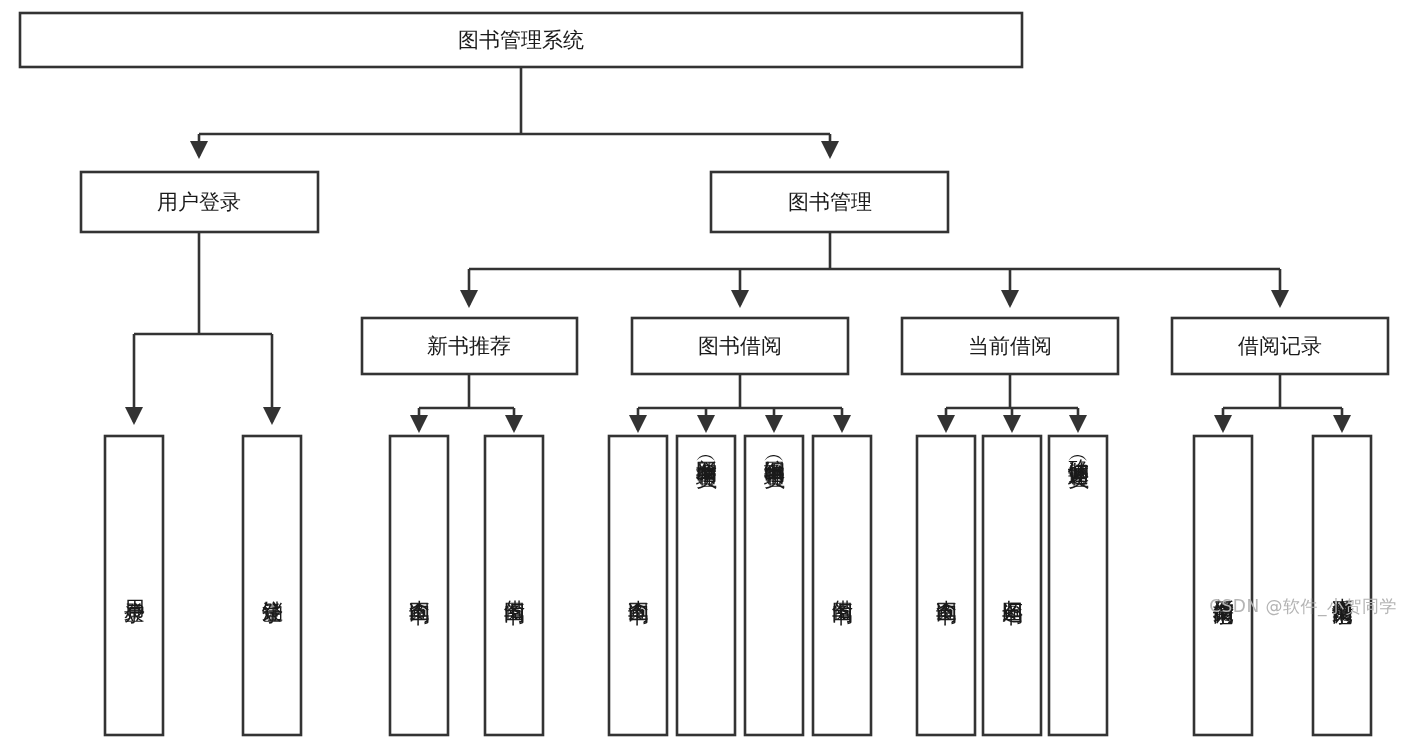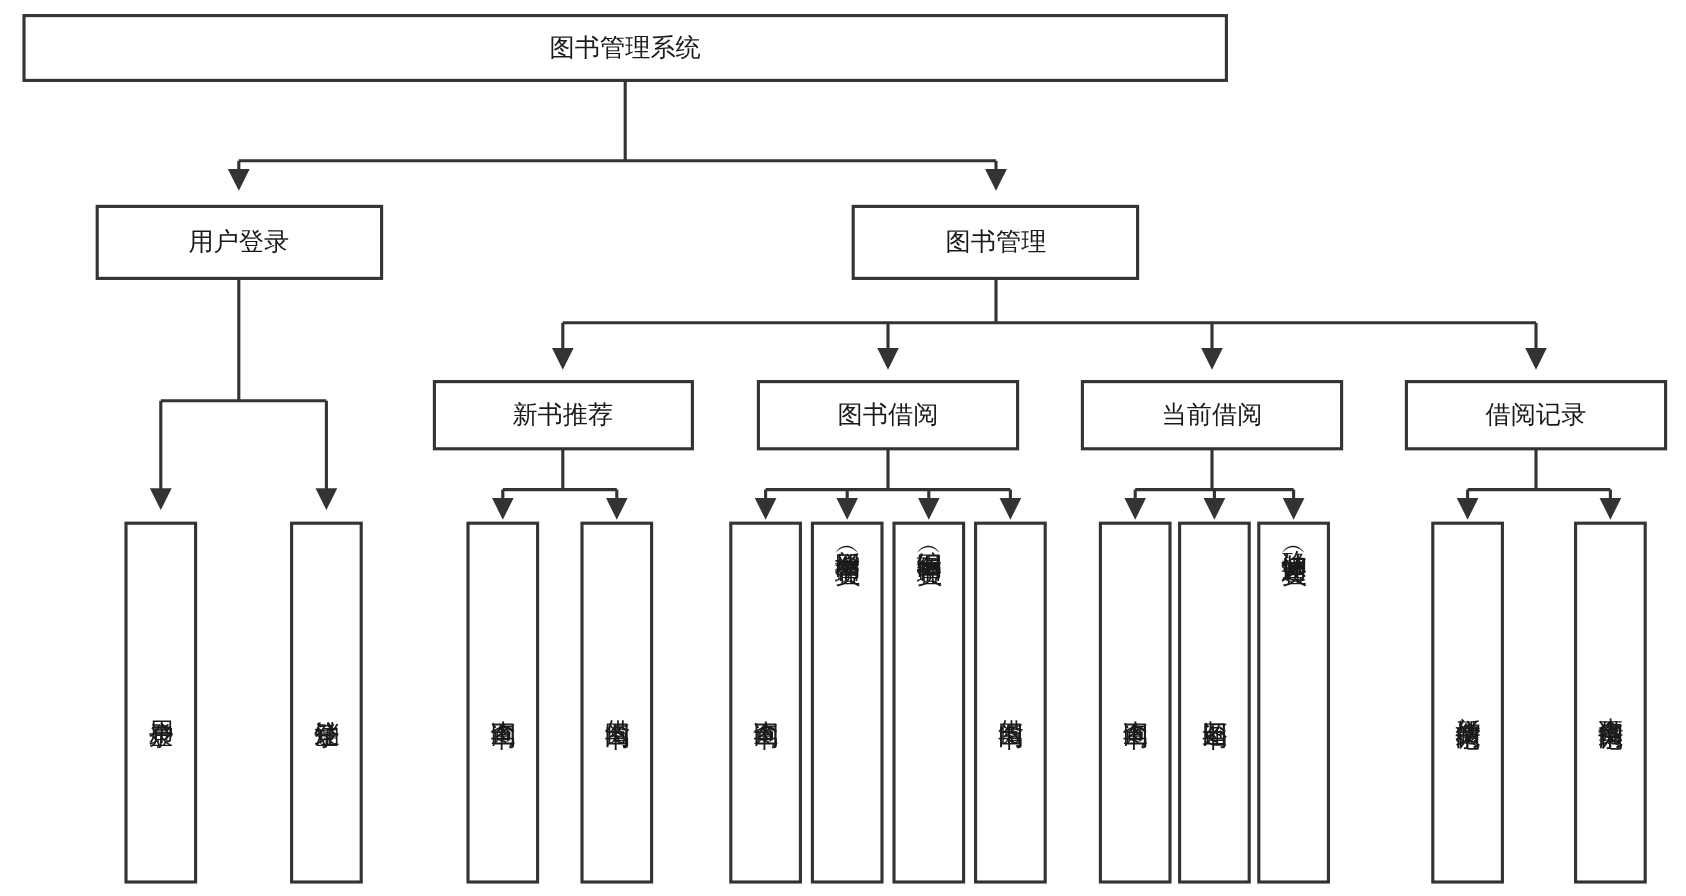--- a/index.html
+++ b/index.html
@@ -213,13 +213,14 @@
     <span>确认归还（管理员）</span>
   </div>
 
   <div class="vleaf" style="left:1194px; top:436px; width:58px; height:299px;">
     <span>新增借阅记录</span>
   </div>
   <div class="vleaf" style="left:1313px; top:436px; width:58px; height:299px;">
     <span>查询借阅记录</span>
   </div>
 
+  <div class="watermark">CSDN @软件_小贺同学</div>
 </div>
 
 </body></html>

